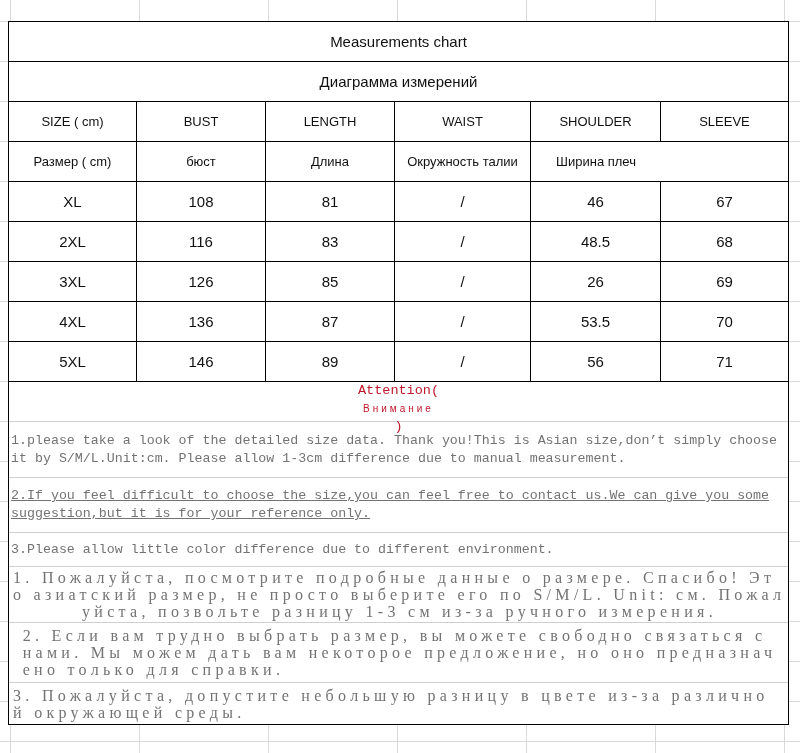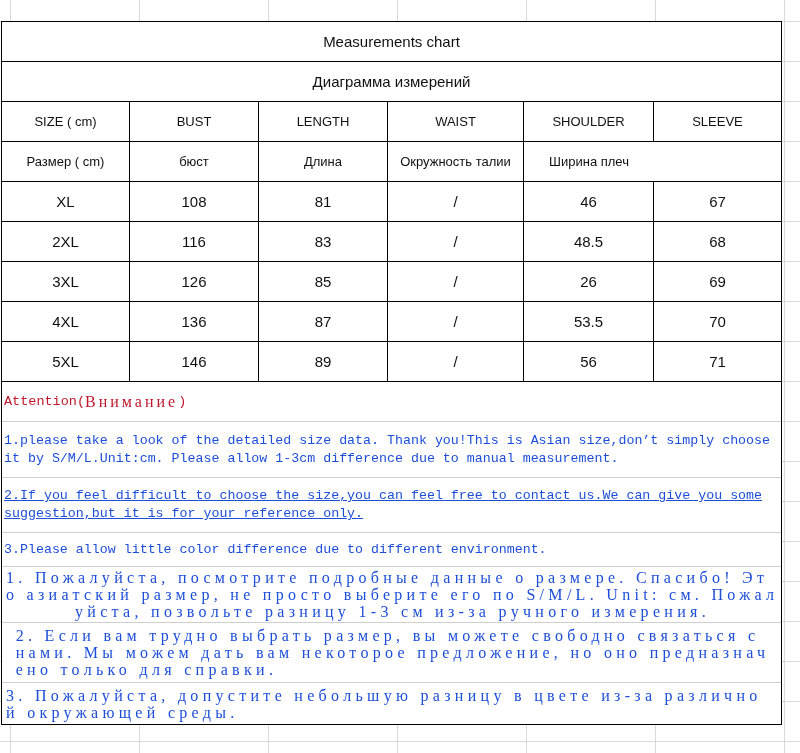--- a/index.html
+++ b/index.html
@@ -12,21 +12,21 @@
   
   .grid-bg {
     position: absolute; inset: 0;
     background-image:
       linear-gradient(to right, #d9d9d9 1px, transparent 1px),
       linear-gradient(to bottom, #d9d9d9 1px, transparent 1px);
     background-size: 129px 40px, 129px 40px;
     background-position: 10px 21px, 10px 21px;
   }
   .sheet {
-    position: absolute; left: 1px; top: 21px; width: 781px;
+    position: absolute; left: 8px; top: 21px; width: 781px;
     background: #fff;
     border: 1.5px solid #000;
     box-sizing: border-box;
   }
   .row { display: flex; box-sizing: border-box; border-bottom: 1px solid #000; }
   .row.full { justify-content: center; align-items: center; }
   .cell {
     display: flex; align-items: center; justify-content: center;
     border-right: 1px solid #000; box-sizing: border-box;
     font-size: 13px; white-space: nowrap; overflow: hidden;
@@ -35,27 +35,27 @@
   .c0 { width: 128px; } .c1 { width: 129px; } .c2 { width: 129px; }
   .c3 { width: 136px; } .c4 { width: 130px; } .c5 { flex: 1; }
   .h40 { height: 40px; }
   .title { font-size: 15px; }
   .num { font-family: "Liberation Sans Narrow", "Liberation Sans", sans-serif; font-size: 15px; }
 
   .note {
     box-sizing: border-box; border-bottom: 1px solid #cfcfcf;
     padding: 0 2px 0 2px;
     font-family: "Liberation Mono", "DejaVu Sans Mono", monospace;
-    font-size: 13.3px; line-height: 18px; color: #1d4ed8;
+    font-size: 13.3px; line-height: 18px; color: #737373;
     display: flex; align-items: center;
   }
   .note:last-child { border-bottom: none; }
   .note .txt { display: block; }
   .attention { color: #c0182c; font-size: 13.5px; }
-  .attention .ru { letter-spacing: 3px; font-family: Liberation Serif, serif; font-size: 16px; }
+  .attention .ru { letter-spacing: 3px; font-family: Liberation Sans, sans-serif; font-size: 10px; }
   .ru-note {
     font-family: "Liberation Serif", "DejaVu Serif", serif;
     letter-spacing: 4.3px; font-size: 16px; line-height: 17px;
     padding-left: 4px;
   }
   .ru-note .center-line { display: block; text-align: center; }
 </style>
 </head>
 <body>
 
@@ -121,21 +121,21 @@
   <div class="row h40">
     <div class="cell c0 num">5XL</div>
     <div class="cell c1 num">146</div>
     <div class="cell c2 num">89</div>
     <div class="cell c3 num">/</div>
     <div class="cell c4 num">56</div>
     <div class="cell c5 num">71</div>
   </div>
 
   <div class="notes">
-    <div class="note attention" style="height:40px;">
+    <div class="note attention" style="height:40px;flex-direction:column;">
       <span>Attention(</span>
         <span class="ru">Внимание</span>
         <span>)</span>
     </div>
 
     <div class="note" style="height:56px;">
       <div>
         <span class="txt">1.please take a look of the detailed size data. Thank you!This is Asian size,don’t simply choose</span>
         <span class="txt">it by S/M/L.Unit:cm. Please allow 1-3cm difference due to manual measurement.</span>
       </div>

